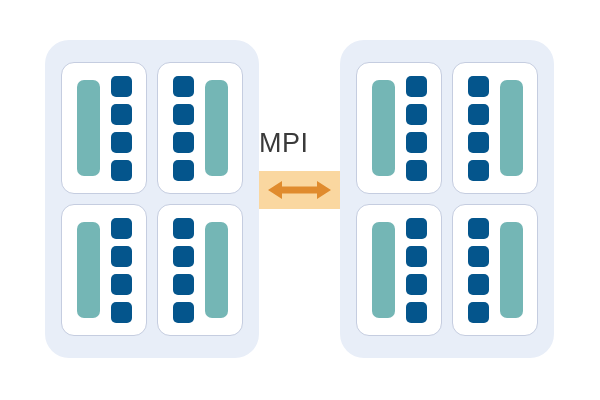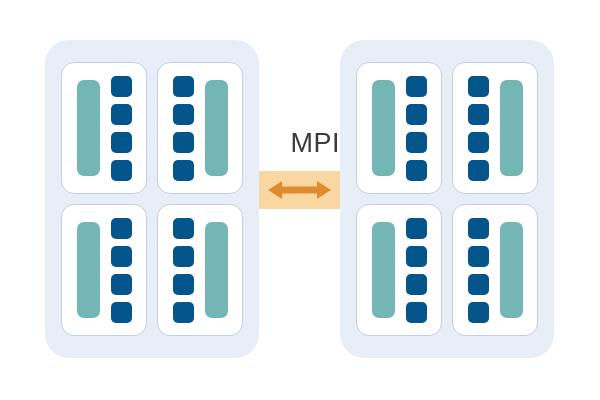--- a/index.html
+++ b/index.html
@@ -78,21 +78,21 @@
   }
 
   
   .interconnect {
     position: absolute;
     left: 259px;
     top: 130px;
     width: 81px;
     display: flex;
     flex-direction: column;
-    align-items: flex-end;
+    align-items: flex-start;
   }
   .mpi-label {
     font-size: 27px;
     line-height: 1;
     color: #3a3a3a;
     letter-spacing: 0.5px;
     margin-bottom: 14px;
     user-select: none;
   }
   .arrow-box {

